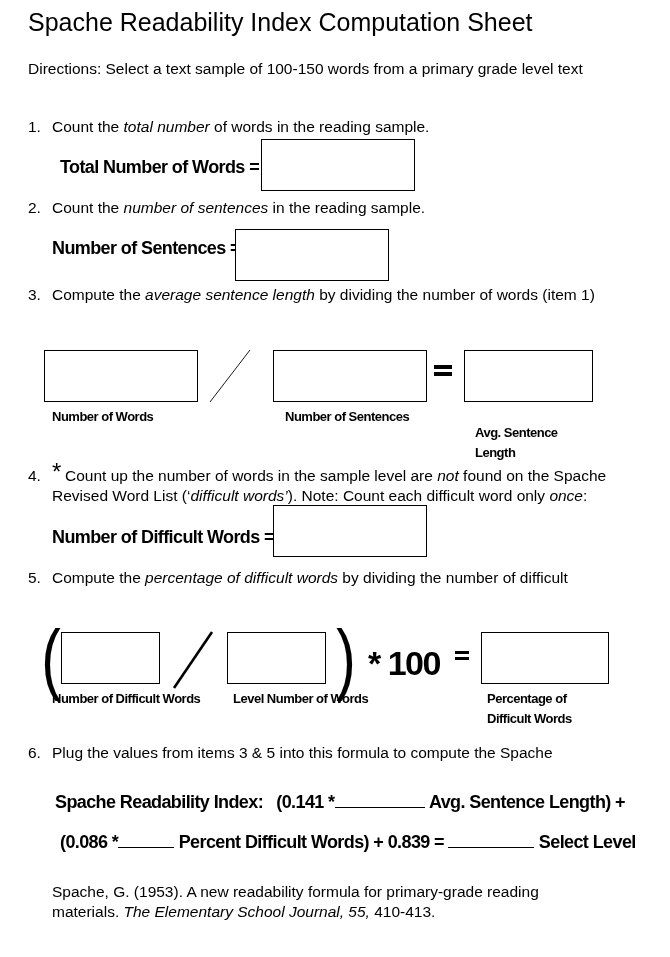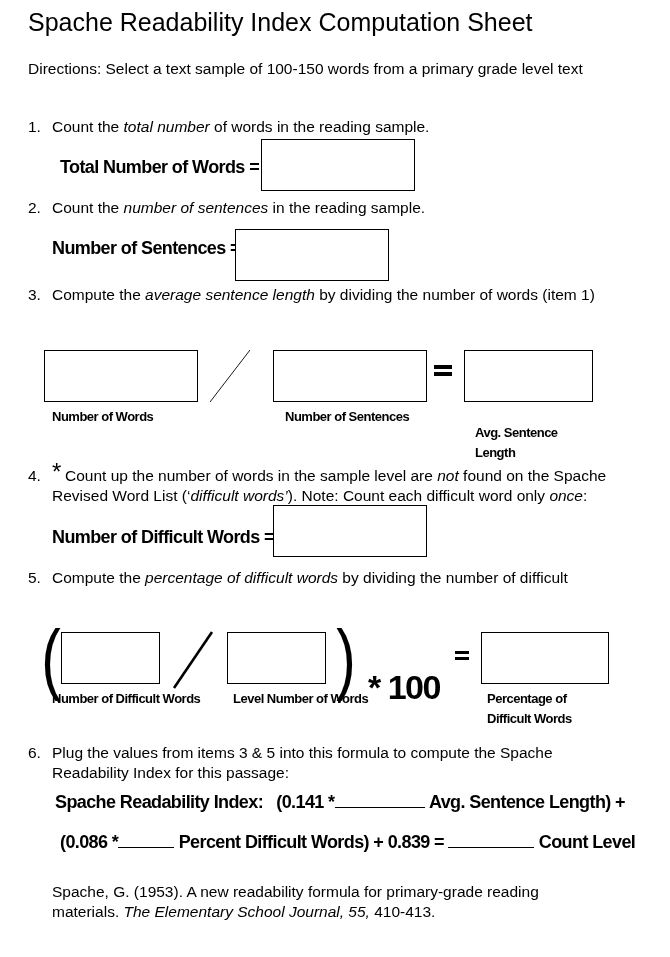--- a/index.html
+++ b/index.html
@@ -70,41 +70,40 @@
 <div class="abs serif para" style="left:52px; top:568px; line-height:19px;">
   <div><span>Compute the </span><i>percentage of difficult words</i><span> by dividing the number of difficult</span></div>
 </div>
 <div class="abs sans paren" style="left:38px; top:619px;">(</div>
 <div class="abs box" style="left:61px; top:632px; width:99px; height:52px;"></div>
 <svg class="abs" style="left:168px; top:628px;" width="50" height="64">
   <line x1="6" y1="60" x2="44" y2="4" stroke="#000" stroke-width="2.6"></line>
 </svg>
 <div class="abs box" style="left:227px; top:632px; width:99px; height:52px;"></div>
 <div class="abs sans paren" style="left:333px; top:619px;">)</div>
-<div class="abs sans big100" style="left:368px; top:644px;margin-top:24px;">* 100</div>
+<div class="abs sans big100" style="left:368px; top:644px;">* 100</div>
 <div class="abs sans" style="left:455px; top:651px; width:14px; height:12px;">
   <div style="height:3px; background:#000;"></div>
   <div style="height:3px; background:#000; margin-top:3px;"></div>
 </div>
 <div class="abs box" style="left:481px; top:632px; width:128px; height:52px;"></div>
 <div class="abs sans small-label" style="left:52px; top:689px;">Number of Difficult Words</div>
 <div class="abs sans small-label" style="left:233px; top:689px;">Level Number of Words</div>
 <div class="abs sans small-label" style="left:487px; top:689px;">
   <div>Percentage of</div>
   <div>Difficult Words</div>
 </div>
 
 <div class="abs serif num" style="left:28px; top:743px;">6.</div>
 <div class="abs serif para" style="left:52px; top:743px;">
   <div>Plug the values from items 3 &amp; 5 into this formula to compute the Spache</div>
-  <div>Readability Index for this passage:</div>
 </div>
 <div class="abs sans formula" style="left:55px; top:791px;">
   <span>Spache Readability Index:</span>&nbsp;&nbsp;&nbsp;<span>(0.141 *</span><span class="blank" style="width:90px;"></span>&nbsp;<span>Avg. Sentence Length)  +</span>
 </div>
 <div class="abs sans formula" style="left:60px; top:831px;">
-  <span>(0.086   *</span><span class="blank" style="width:56px;"></span>&nbsp;<span>Percent Difficult Words)   + 0.839 =</span>&nbsp;<span class="blank" style="width:86px;"></span>&nbsp;<span>Count Level</span>
+  <span>(0.086   *</span><span class="blank" style="width:56px;"></span>&nbsp;<span>Percent Difficult Words)   + 0.839 =</span>&nbsp;<span class="blank" style="width:86px;"></span>&nbsp;<span>Select Level</span>
 </div>
 
 <div class="abs serif para" style="left:52px; top:882px;">
   <div>Spache, G. (1953).  A new readability formula for primary-grade reading</div>
   <div><span>materials.  </span><i>The Elementary School Journal, 55,</i><span> 410-413.</span></div>
 </div>
 
 </body></html>

